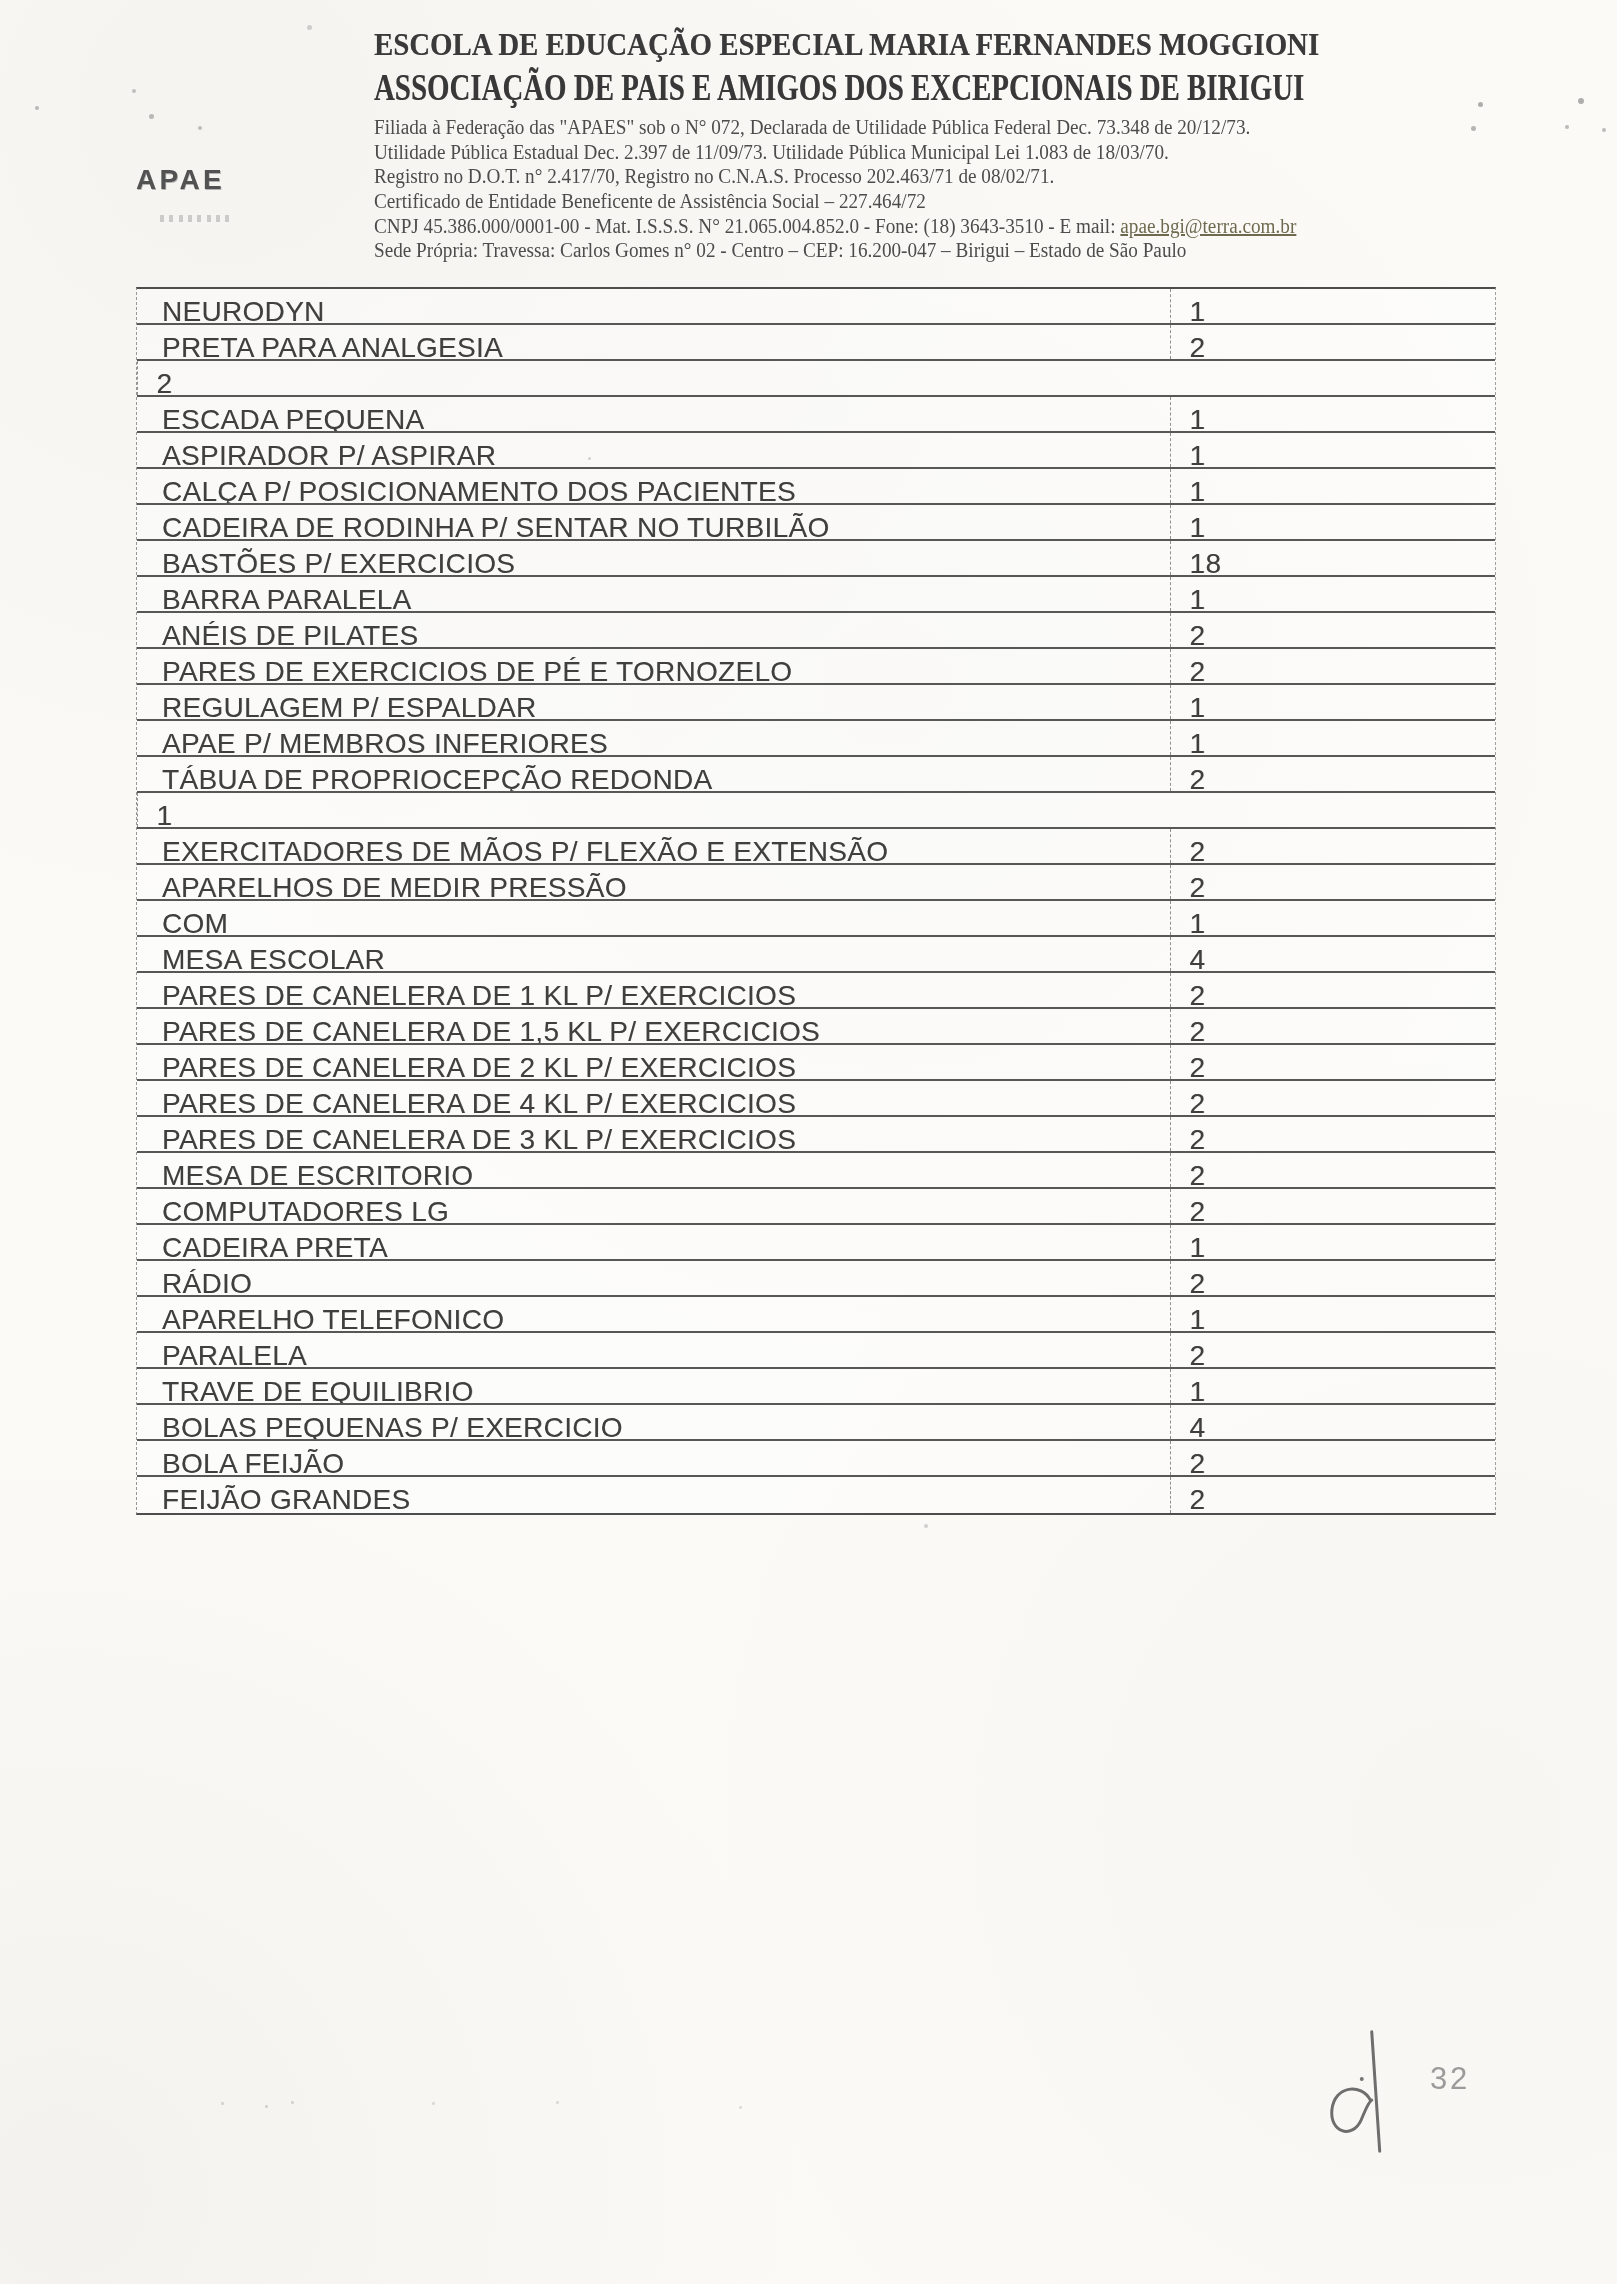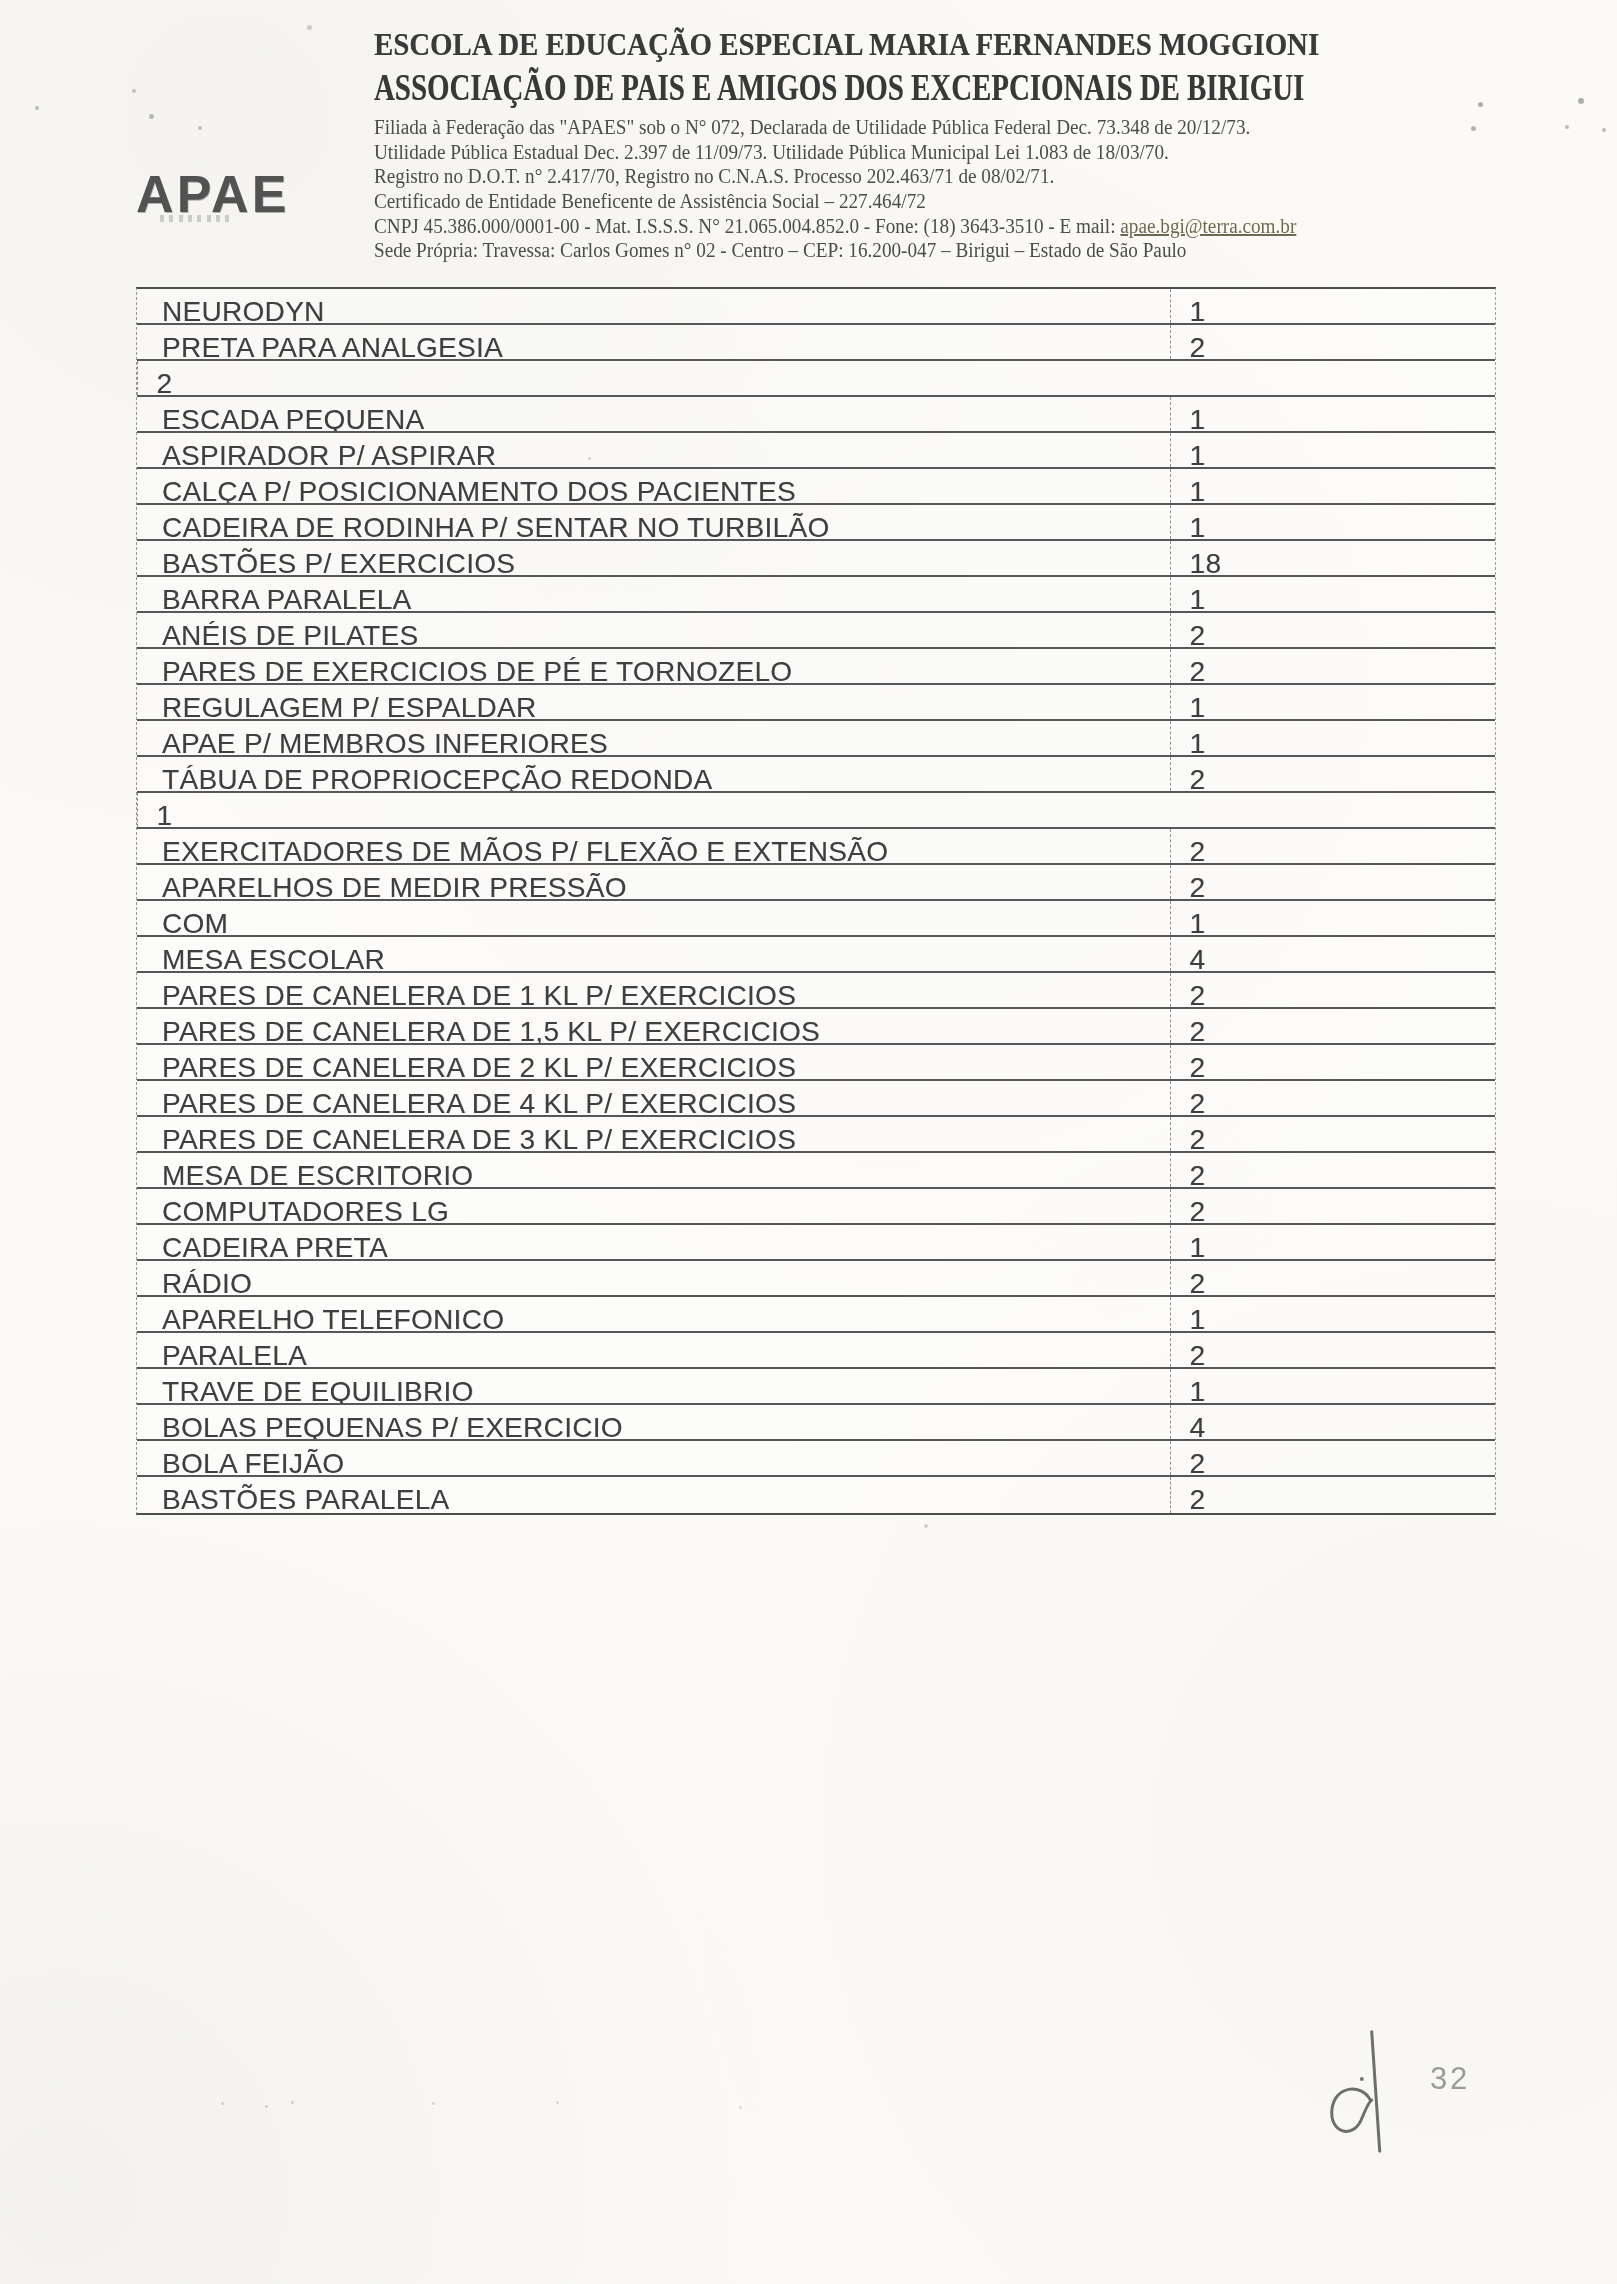--- a/index.html
+++ b/index.html
@@ -10,21 +10,21 @@
       radial-gradient(circle at 14% 5%, rgba(120,120,115,.05), transparent 32%),
       radial-gradient(circle at 55% 30%, rgba(130,130,125,.03), transparent 40%),
       radial-gradient(circle at 4% 96%, rgba(110,110,105,.06), transparent 28%),
       radial-gradient(circle at 90% 80%, rgba(120,120,115,.03), transparent 35%);
     font-family:"Liberation Sans",sans-serif;color:#414141;
   }
   
   .logo{
     position:absolute;left:136px;top:164px;
     font-family:"Liberation Sans",sans-serif;font-weight:700;
-    font-size:52px;letter-spacing:3.3px;color:#525252;
+    font-size:28px;letter-spacing:3.3px;color:#525252;
     text-shadow:0.7px 0.7px 0 rgba(100,100,100,.45);
   }
   .logo-sub{
     position:absolute;left:160px;top:215px;width:74px;height:7.3px;
     opacity:.4;filter:blur(0.7px);
     background:repeating-linear-gradient(90deg,#8f8f8f 0 4px,transparent 4px 9.3px);
   }
   .letterhead{position:absolute;left:374px;top:26.6px;width:1117px;}
   .lh-1{
     font-family:"Liberation Serif",serif;font-weight:700;font-size:31px;
@@ -252,21 +252,21 @@
       <div class="cell item">BOLAS PEQUENAS P/ EXERCICIO</div>
       <div class="cell qty">4</div>
     </div>
 
     <div class="row">
       <div class="cell item">BOLA FEIJÃO</div>
       <div class="cell qty">2</div>
     </div>
 
     <div class="row">
-      <div class="cell item">BASTÕES PARALELA</div>
+      <div class="cell item">FEIJÃO GRANDES</div>
       <div class="cell qty">2</div>
     </div>
   </div>
 
   <svg class="pen" width="199" height="153" viewBox="0 0 300 230" fill="none">
     <path d="M 78 25 L 90 205" stroke="#5e5e5e" stroke-width="4.5" stroke-linecap="round" opacity=".9"></path>
     <path d="M 76 128 C 62 102, 22 106, 18 142 C 14 176, 48 188, 62 158 C 69 142, 72 132, 78 128" stroke="#5e5e5e" stroke-width="4.5" stroke-linecap="round" opacity=".9"></path>
     <circle cx="63" cy="96" r="3" fill="#5e5e5e" opacity=".85"></circle>
   </svg>
 

